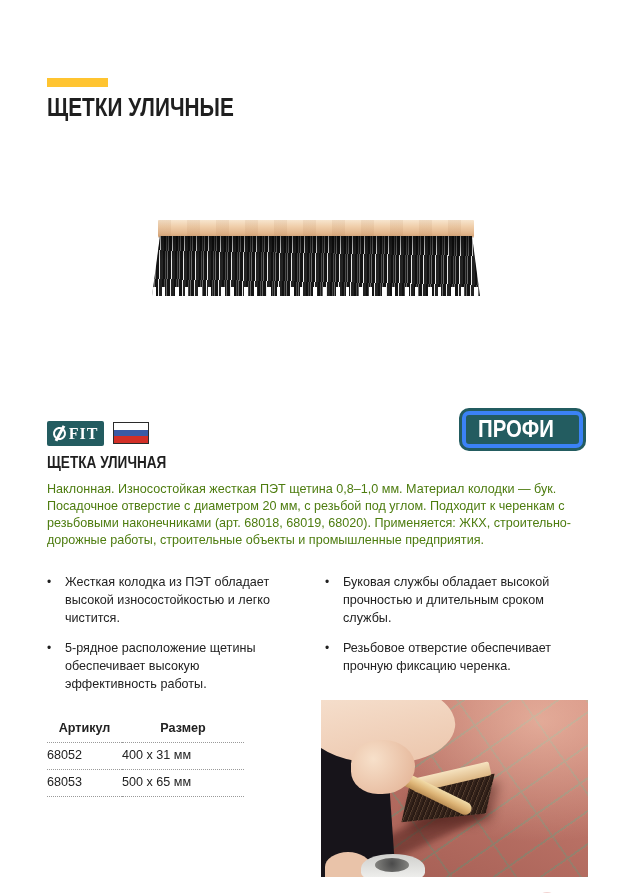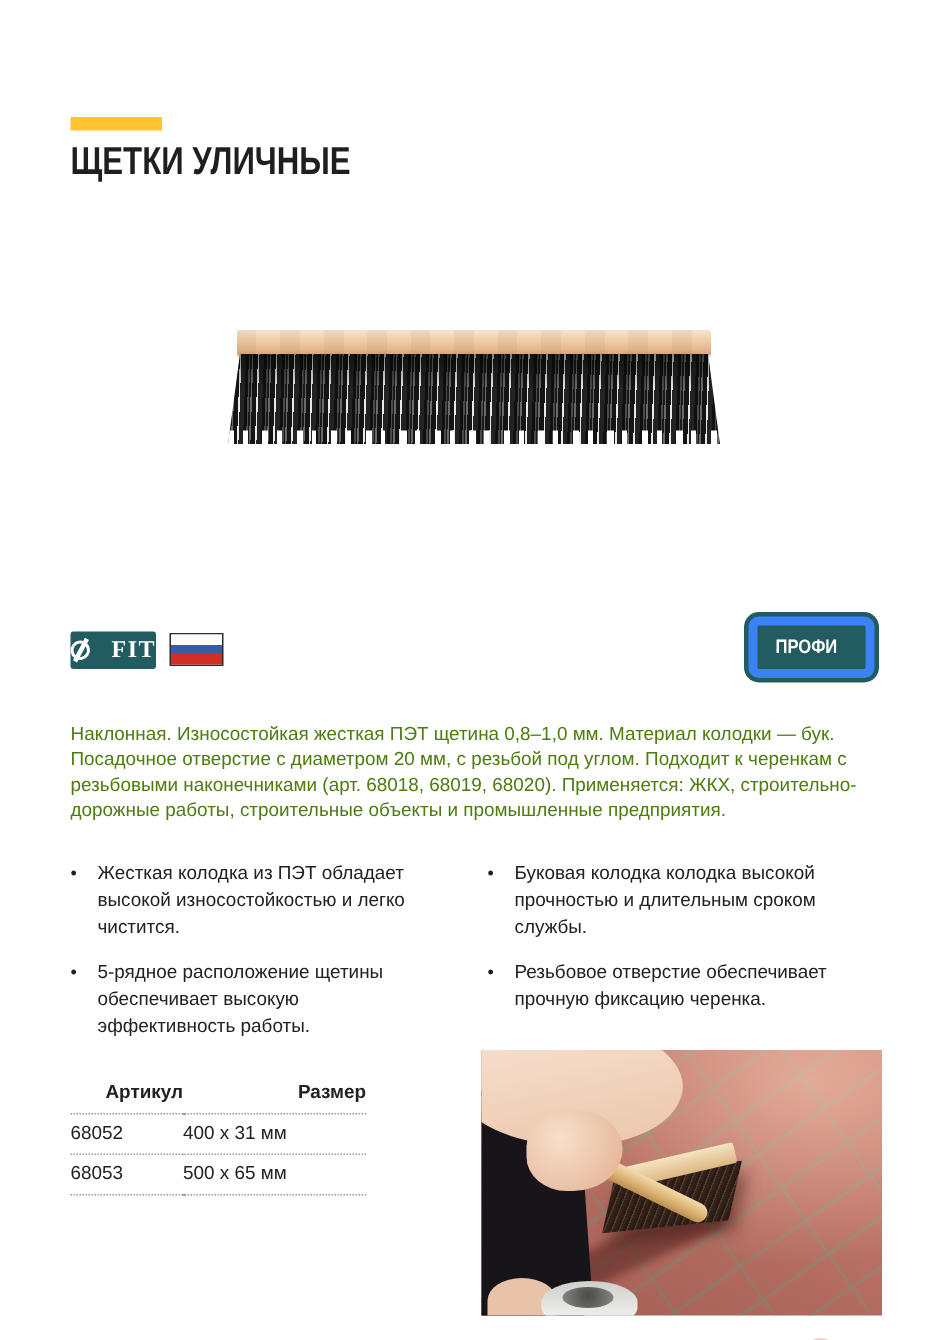--- a/index.html
+++ b/index.html
@@ -37,49 +37,49 @@
       repeating-linear-gradient(92deg,#101010 0 2px,#4a4a4a 2px 3px,#1a1a1a 3px 4px,#6a6a6a 4px 5px,#141414 5px 8px,#e9e9e9 8px 9px,#232323 9px 12px);
     clip-path:polygon(8px 0,320px 0,328px 100%,0 100%);
   }
   .brush-bristles::after{
     content:"";position:absolute;left:0;right:0;bottom:0;height:9px;
     background:repeating-linear-gradient(90deg,#fff 0 4px,rgba(255,255,255,0) 4px 10px,#fff 10px 13px,rgba(255,255,255,0) 13px 23px);
   }
   
   .fit-logo{
     position:absolute;left:47px;top:390px;width:57px;height:25px;background:var(--brand-teal,#235C60);
-    display:flex;align-items:center;justify-content:space-between;gap:3px;border-radius:2px;
+    display:flex;align-items:center;justify-content:center;gap:3px;border-radius:2px;
   }
   .fit-o{position:relative;width:13px;height:13px;border:2px solid #fff;border-radius:50%;transform:rotate(-10deg);}
   .fit-o::after{content:"";position:absolute;left:50%;top:-4px;bottom:-4px;width:3px;background:#fff;transform:translateX(-50%) rotate(38deg);}
   .fit-text{color:#fff;font-family:"Liberation Serif","DejaVu Serif",serif;font-weight:bold;font-size:16px;letter-spacing:1px;line-height:1;}
   .flag{position:absolute;left:113px;top:391px;width:36px;height:22px;border:1px solid #2b2b2b;display:flex;flex-direction:column;}
   .flag i{flex:1;display:block;}
   .flag .w{background:#fff;}
   .flag .b{background:var(--flag-blue,#3A5BA5);}
   .flag .r{background:var(--flag-red,#D22F27);}
   .profi-badge{
     position:absolute;right:46px;top:377px;background:var(--brand-teal,#235C60);border-radius:10px;padding:3px;
   }
   .profi-inner{
-    border:6px solid #3b82f6;border-radius:7px;padding:4px 12px 5px;color:#fff;font-weight:bold;font-size:13px;line-height:20px;
+    border:4px solid #3b82f6;border-radius:7px;padding:4px 12px 5px;color:#fff;font-weight:bold;font-size:24px;line-height:20px;
   }
   
   h2.product-name{position:absolute;left:47px;top:423px;margin:0;font-size:16px;line-height:18px;font-weight:bold;}
   .description{position:absolute;left:47px;top:450px;width:532px;margin:0;font-size:12.6px;line-height:17px;color:#4d7c0f;}
   .features{position:absolute;left:47px;top:542px;width:538px;display:flex;}
   .feat-col{display:flex;flex-direction:column;gap:12px;}
   .feat-col.left{width:278px;padding-right:33px;}
   .feat-col.right{width:260px;}
   .feat{display:flex;align-items:flex-start;}
   .feat .dot{width:18px;flex:0 0 18px;font-size:12px;line-height:18px;}
   .feat-text{font-size:12.6px;line-height:18px;color:#222;}
   
   .spec-table{position:absolute;left:47px;top:688px;width:197px;border-collapse:collapse;font-size:12.6px;color:#222;}
-  .spec-table th{width:75px;text-align:right;font-weight:bold;padding:2px 0 7px;border-bottom:1px dotted #9a9a9a;}
+  .spec-table th{width:75px;text-align:center;font-weight:bold;padding:2px 0 7px;border-bottom:1px dotted #9a9a9a;}
   .spec-table th + th{width:122px;}
   .spec-table td{padding:5px 0 7px;border-bottom:1px dotted #9a9a9a;}
   
   .usage-photo{
     position:absolute;left:321px;top:669px;width:267px;height:177px;overflow:hidden;background-color:#C1746A;
   }
   .bricks{
     position:absolute;inset:0;
     background:
       radial-gradient(ellipse at 82% 12%, rgba(255,216,192,.5), rgba(255,216,192,0) 55%),
@@ -157,38 +157,39 @@
   <div class="flag">
     <i class="w"></i>
     <i class="b"></i>
     <i class="r"></i>
   </div>
 
   <div class="profi-badge">
     <div class="profi-inner"><span class="cnd-md">ПРОФИ</span></div>
   </div>
 
+  <h2 class="product-name"><span class="cnd-md">ЩЕТКА УЛИЧНАЯ</span></h2>
 
   <p class="description">Наклонная. Износостойкая жесткая ПЭТ щетина 0,8–1,0 мм. Материал колодки — бук. Посадочное отверстие с диаметром 20 мм, с резьбой под углом. Подходит к черенкам с резьбовыми наконечниками (арт. 68018, 68019, 68020). Применяется: ЖКХ, строительно-дорожные работы, строительные объекты и промышленные предприятия.</p>
 
   <div class="features">
     <div class="feat-col left">
       <div class="feat">
         <span class="dot">•</span>
         <span class="feat-text">Жесткая колодка из ПЭТ обладает высокой износостойкостью и легко чистится.</span>
       </div>
       <div class="feat">
         <span class="dot">•</span>
         <span class="feat-text">5-рядное расположение щетины обеспечивает высокую эффективность работы.</span>
       </div>
     </div>
     <div class="feat-col right">
       <div class="feat">
         <span class="dot">•</span>
-        <span class="feat-text">Буковая колодка колодка высокой прочностью и длительным сроком службы.</span>
+        <span class="feat-text">Буковая службы обладает высокой прочностью и длительным сроком службы.</span>
       </div>
       <div class="feat">
         <span class="dot">•</span>
         <span class="feat-text">Резьбовое отверстие обеспечивает прочную фиксацию черенка.</span>
       </div>
     </div>
   </div>
 
   <table class="spec-table">
     <thead>

